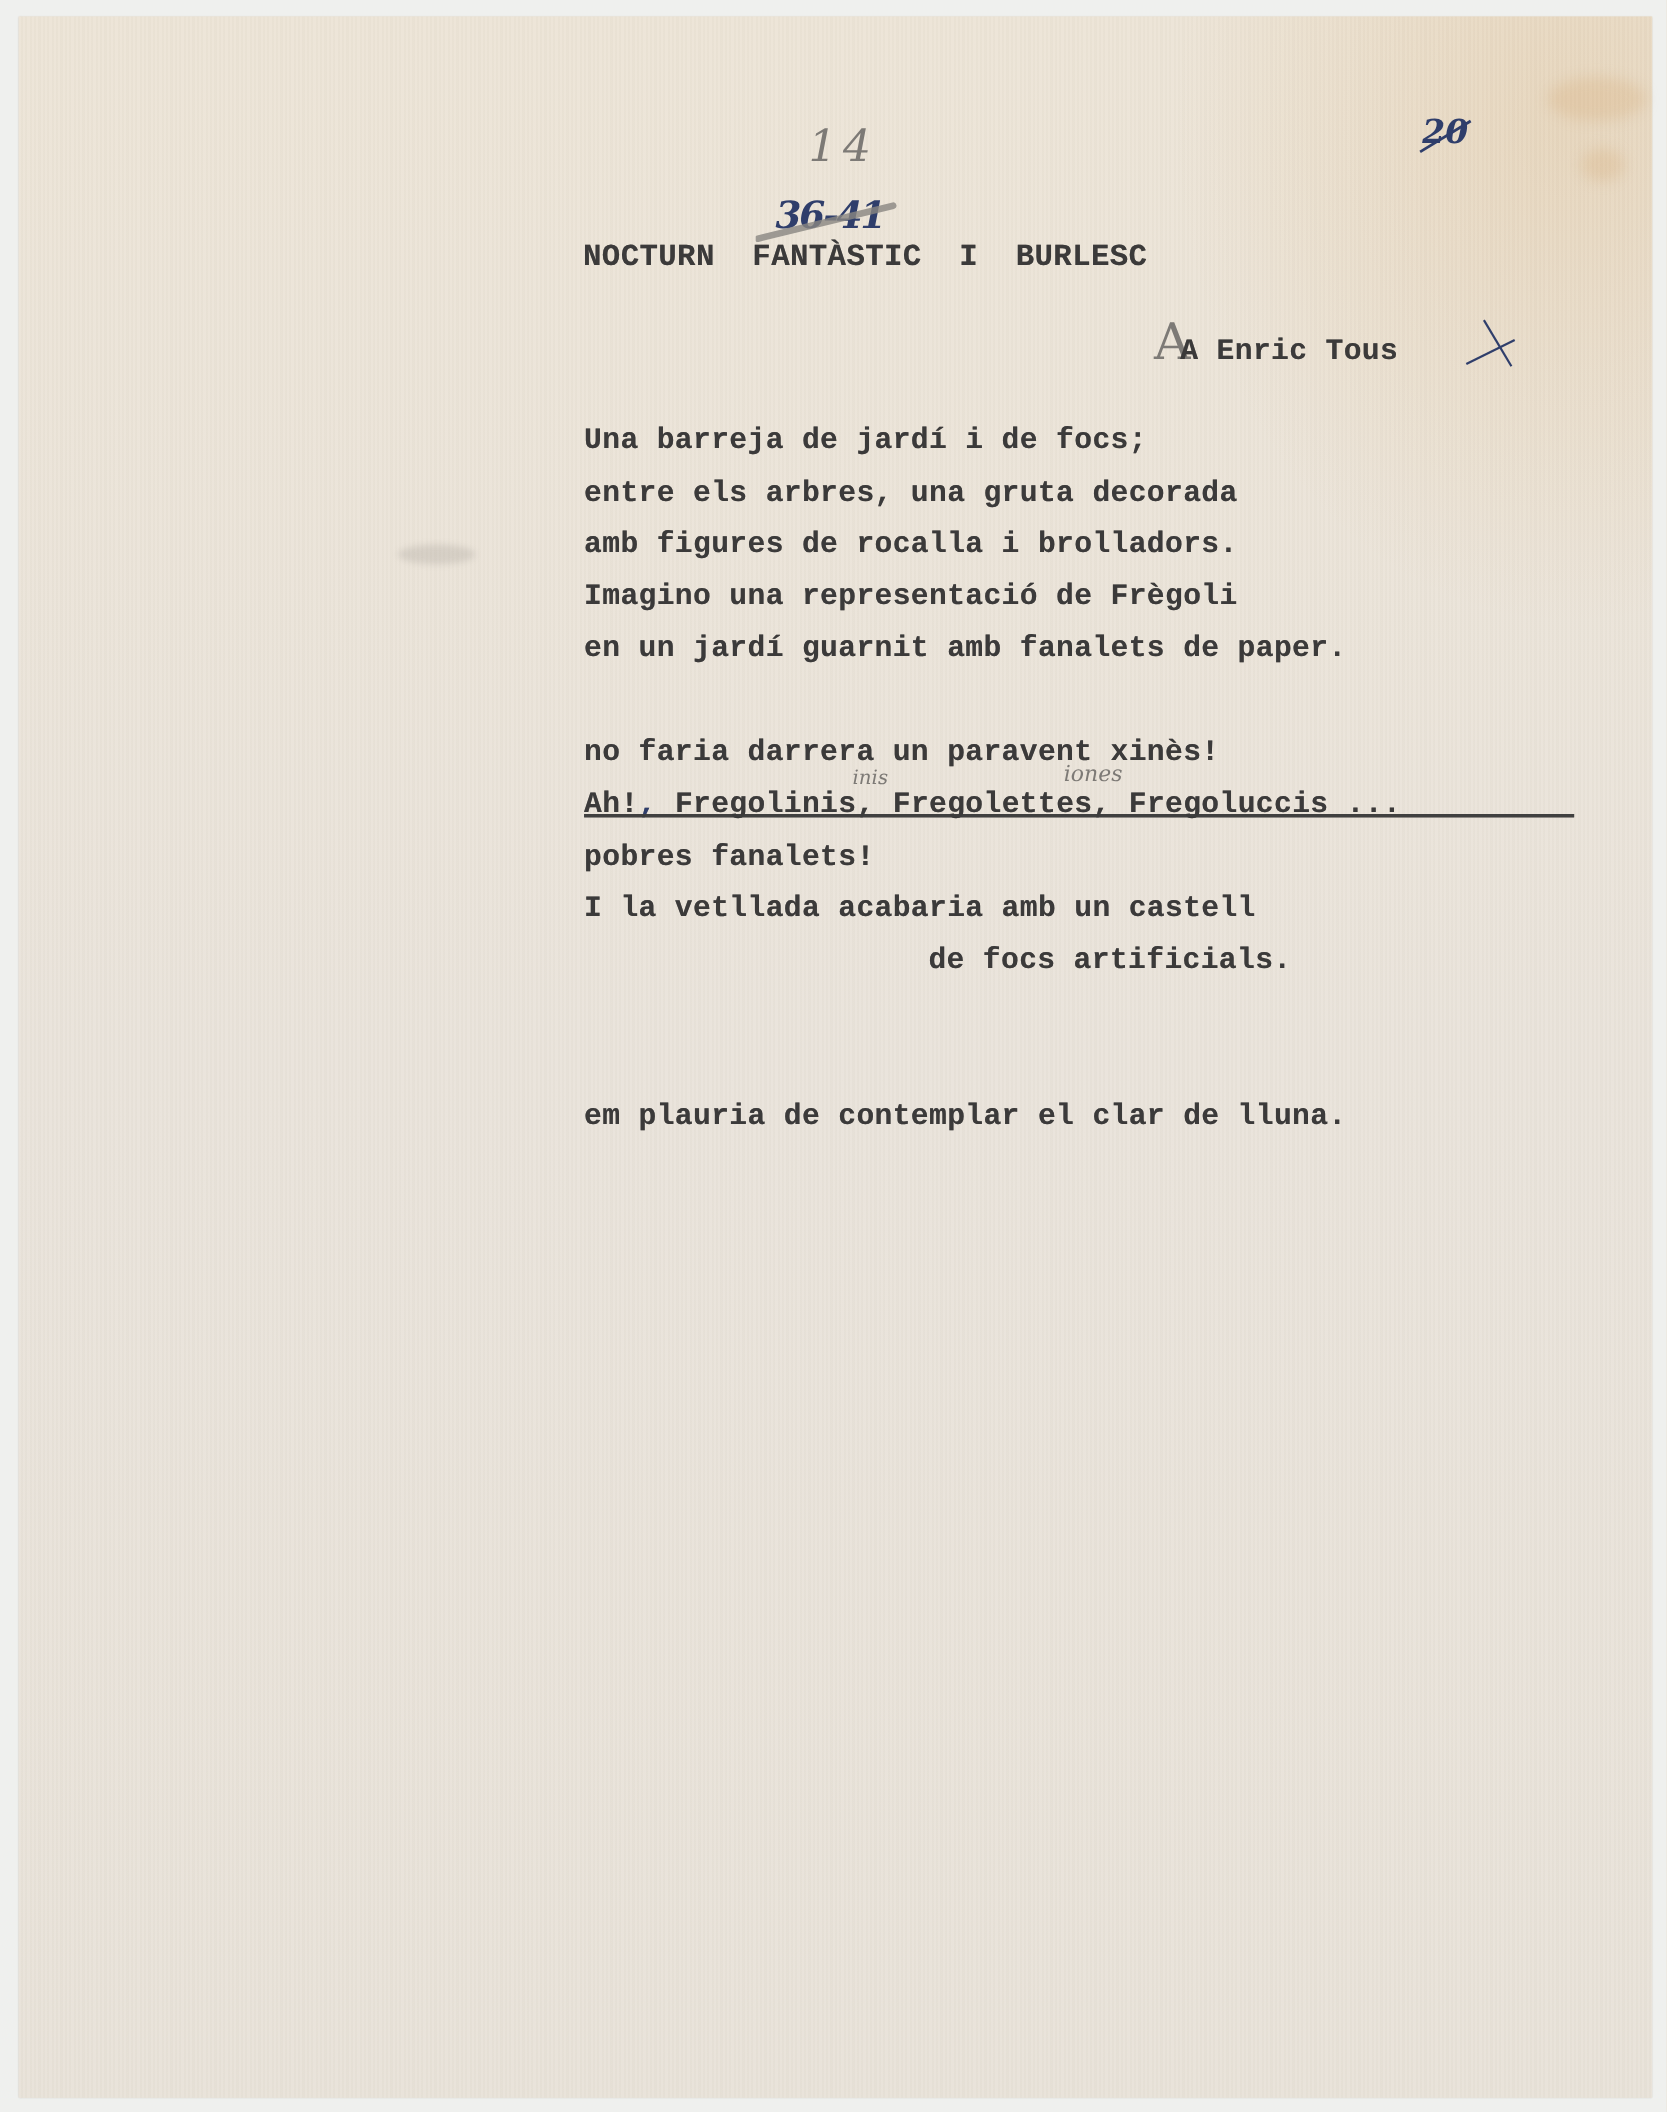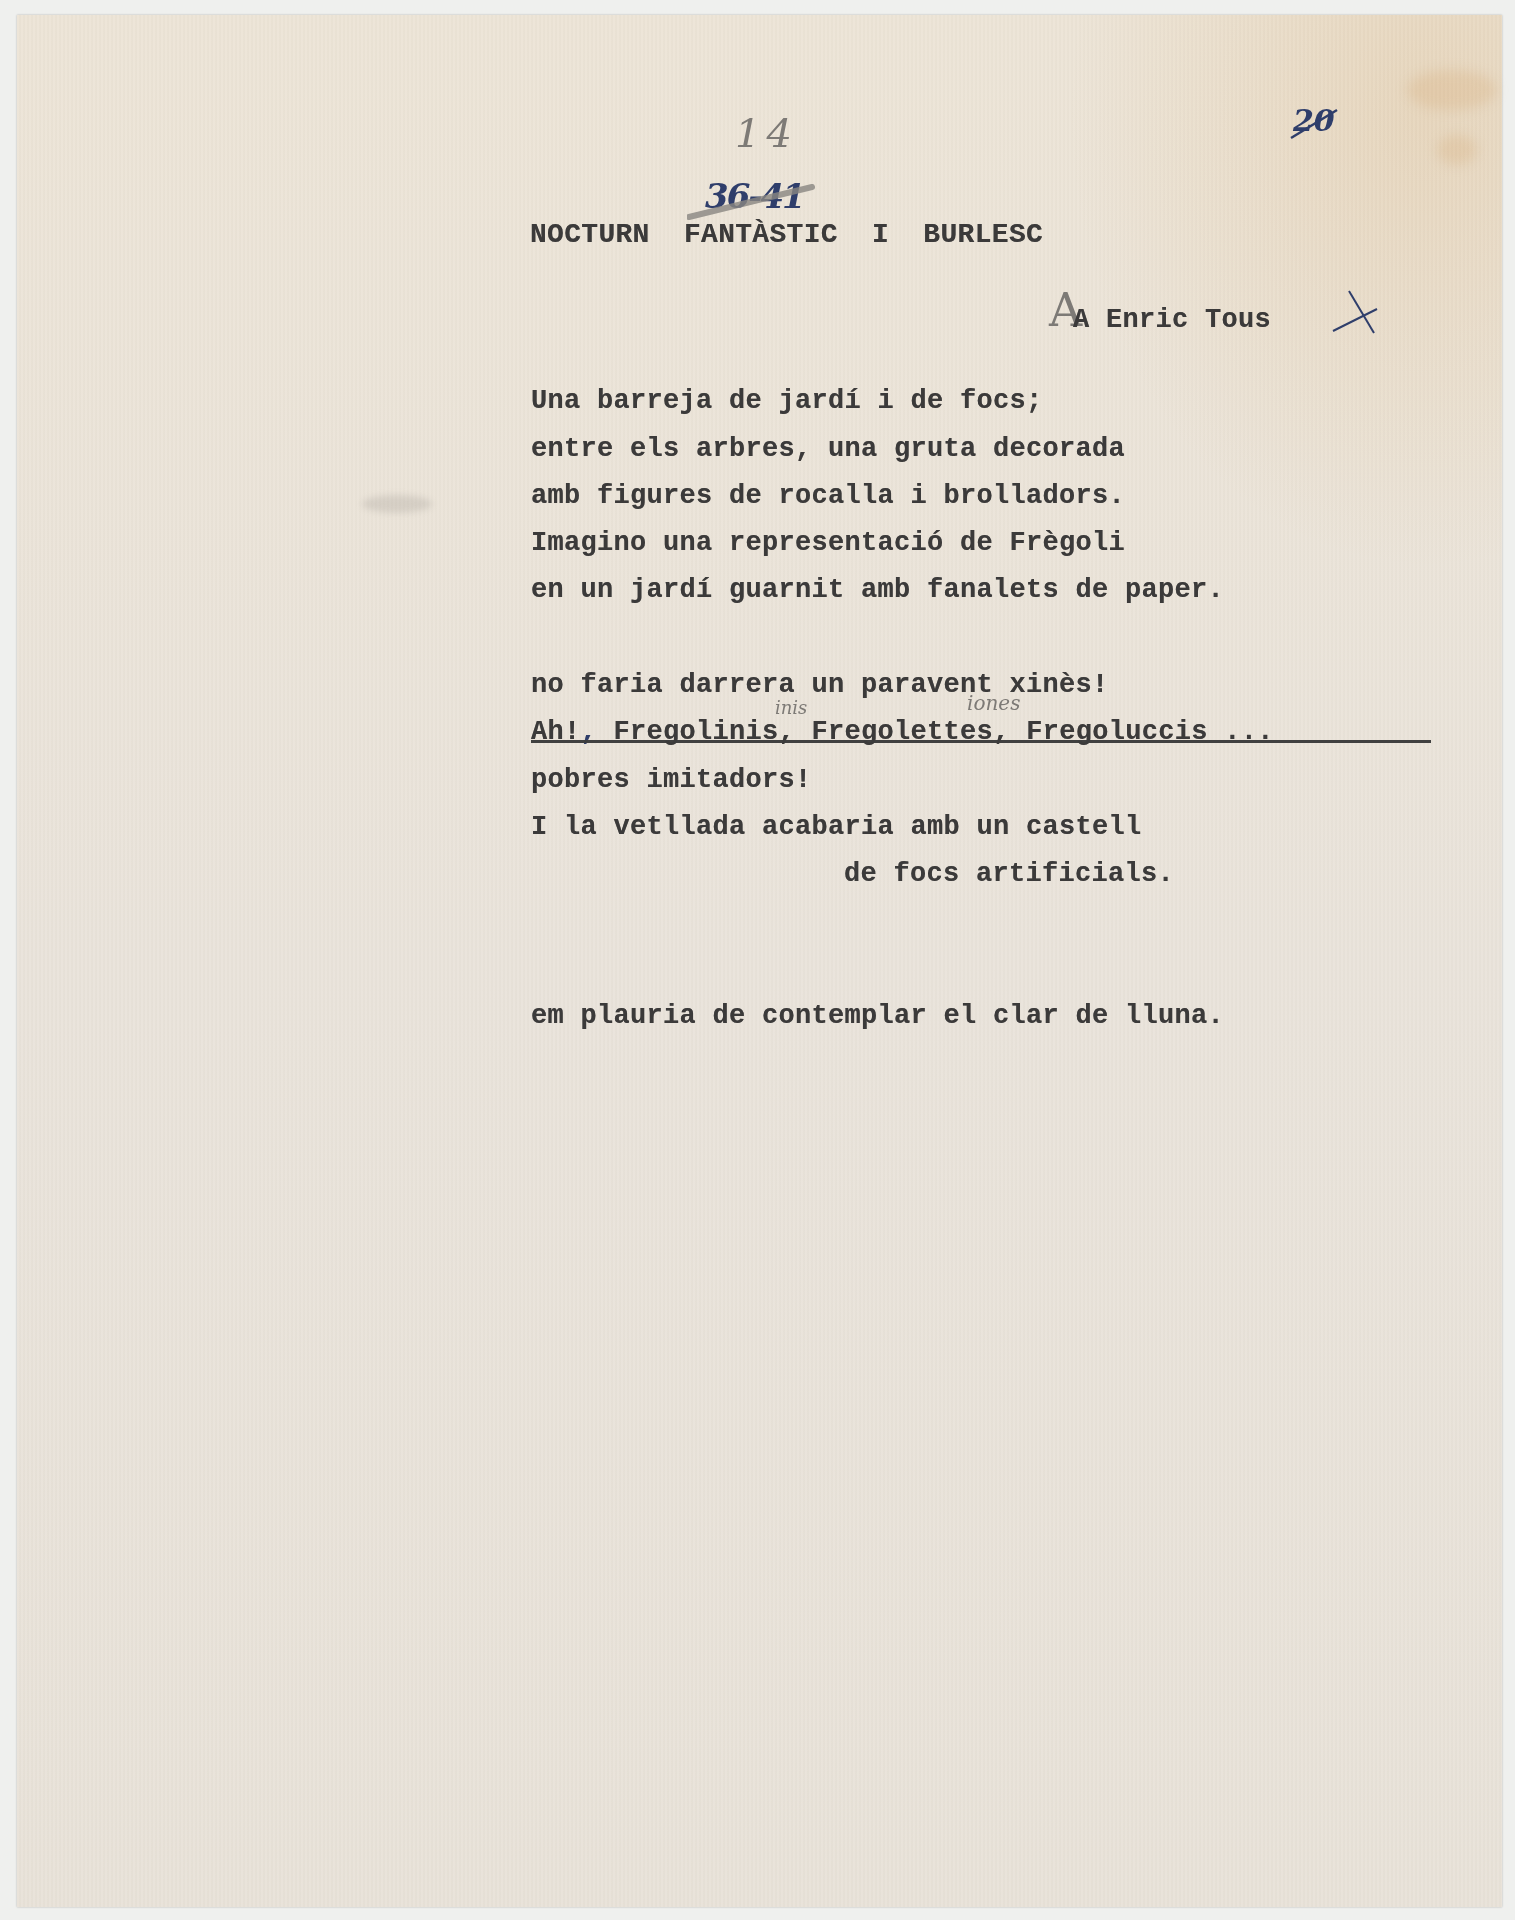--- a/index.html
+++ b/index.html
@@ -112,19 +112,19 @@
   <div class="typed" style="left:514px; top:515px;">Imagino una representació de Frègoli</div>
   <div class="typed" style="left:514px; top:562px;">en un jardí guarnit amb fanalets de paper.</div>
   <div class="typed" style="left:514px; top:657px;">no faria darrera un paravent xinès!</div>
 
   <div style="position:absolute; left:514px; top:704px; width:900px; height:40px;">
     <span class="typed" style="position:static;">Ah!</span><span class="typed ink" style="position:static; color:#2f3e6b;">,</span><span class="typed" style="position:static;"> Fregolin</span><span class="typed struck" style="position:static;">is</span><span class="typed" style="position:static;">, Fregol</span><span class="typed struck" style="position:static;">ettes</span><span class="typed" style="position:static;">, Fregolu</span><span class="typed struck" style="position:static;">ccis</span><span class="typed" style="position:static;"> ...</span>
   </div>
   <div class="hand pencil" style="left:758px; top:684px; font-size:18px;">inis</div>
   <div class="hand pencil" style="left:950px; top:678px; font-size:20px;">iones</div>
 
-  <div class="typed" style="left:514px; top:752px;">pobres imitadors!</div>
+  <div class="typed" style="left:514px; top:752px;">pobres fanalets!</div>
   <div class="typed" style="left:514px; top:799px;">I la vetllada acabaria amb un castell</div>
   <div class="typed" style="left:827px; top:846px;">de focs artificials.</div>
 
   <div class="typed" style="left:514px; top:988px;">em plauria de contemplar el clar de lluna.</div>
 
 </div>
 
 </body></html>

